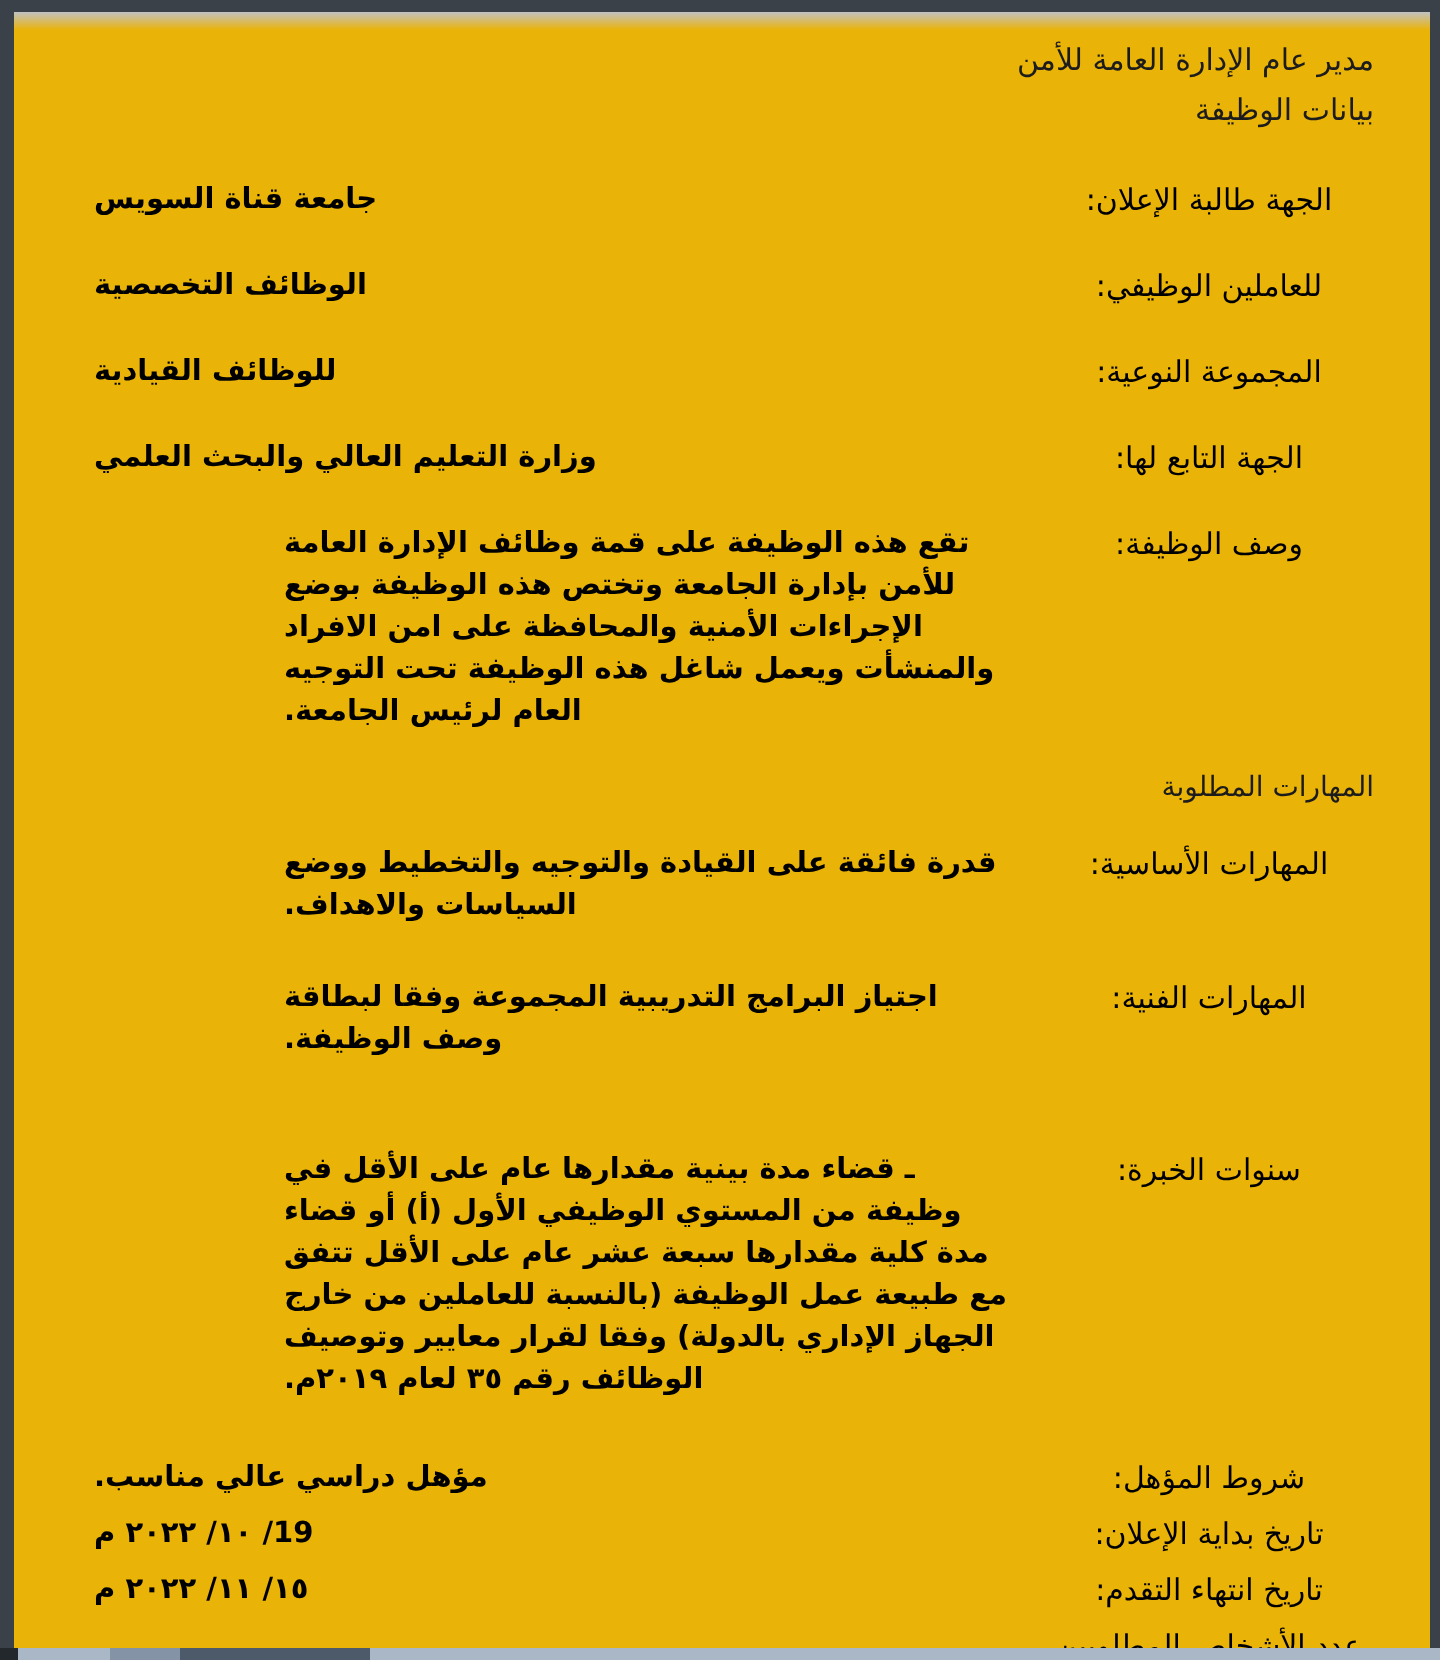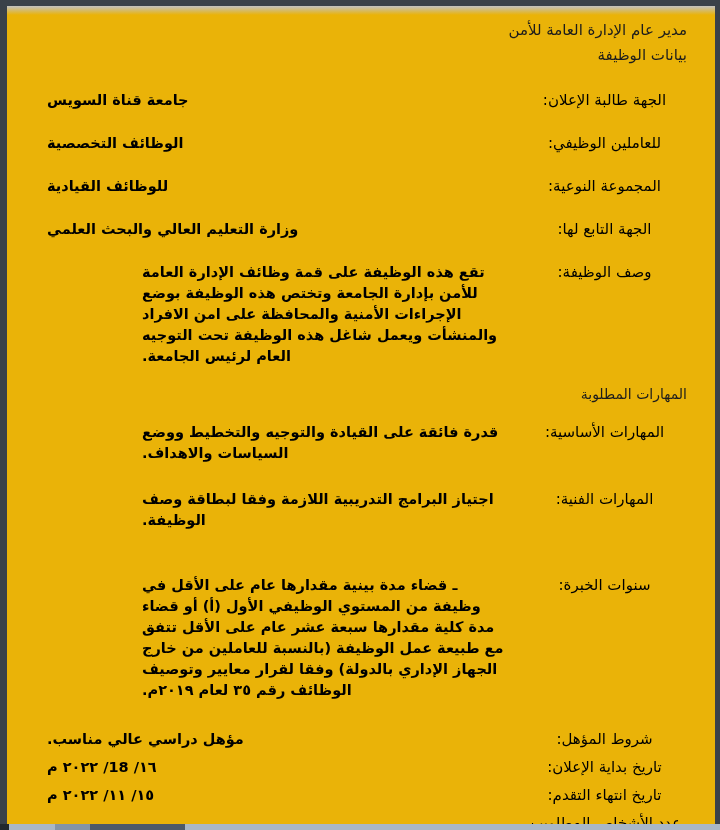--- a/index.html
+++ b/index.html
@@ -90,36 +90,36 @@
 
     <div class="section-heading">المهارات المطلوبة</div>
 
     <div class="row mb-skill1">
       <div class="lbl">المهارات الأساسية:</div>
       <div class="val val-para">قدرة فائقة على القيادة والتوجيه والتخطيط ووضع السياسات والاهداف.</div>
     </div>
 
     <div class="row mb-skill2">
       <div class="lbl">المهارات الفنية:</div>
-      <div class="val val-para">اجتياز البرامج التدريبية اللازمة وفقا لبطاقة وصف الوظيفة.</div>
+      <div class="val val-para">اجتياز البرامج التدريبية المجموعة وفقا لبطاقة وصف الوظيفة.</div>
     </div>
 
     <div class="row mb-exp">
       <div class="lbl">سنوات الخبرة:</div>
       <div class="val val-para">ـ قضاء مدة بينية مقدارها عام على الأقل في وظيفة من المستوي الوظيفي الأول (أ) أو قضاء مدة كلية مقدارها سبعة عشر عام على الأقل تتفق مع طبيعة عمل الوظيفة (بالنسبة للعاملين من خارج الجهاز الإداري بالدولة) وفقا لقرار معايير وتوصيف الوظائف رقم ٣٥ لعام ٢٠١٩م.</div>
     </div>
 
     <div class="row mb-tight">
       <div class="lbl">شروط المؤهل:</div>
       <div class="val val-date">مؤهل دراسي عالي مناسب.</div>
     </div>
 
     <div class="row mb-tight">
       <div class="lbl">تاريخ بداية الإعلان:</div>
-      <div class="val val-date">١٦/ 18/ ٢٠٢٢ م</div>
+      <div class="val val-date">19/ ١٠/ ٢٠٢٢ م</div>
     </div>
 
     <div class="row mb-tight">
       <div class="lbl">تاريخ انتهاء التقدم:</div>
       <div class="val val-date">١٥/ ١١/ ٢٠٢٢ م</div>
     </div>
 
     <div class="row row-count">
       <div class="lbl">عدد الأشخاص المطلوبين للوظيفة:</div>
 

